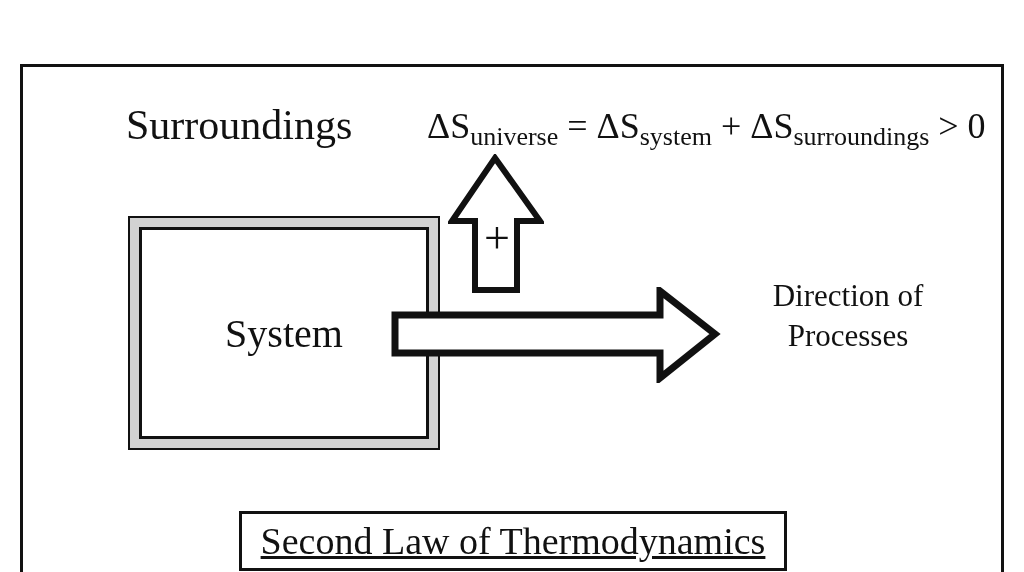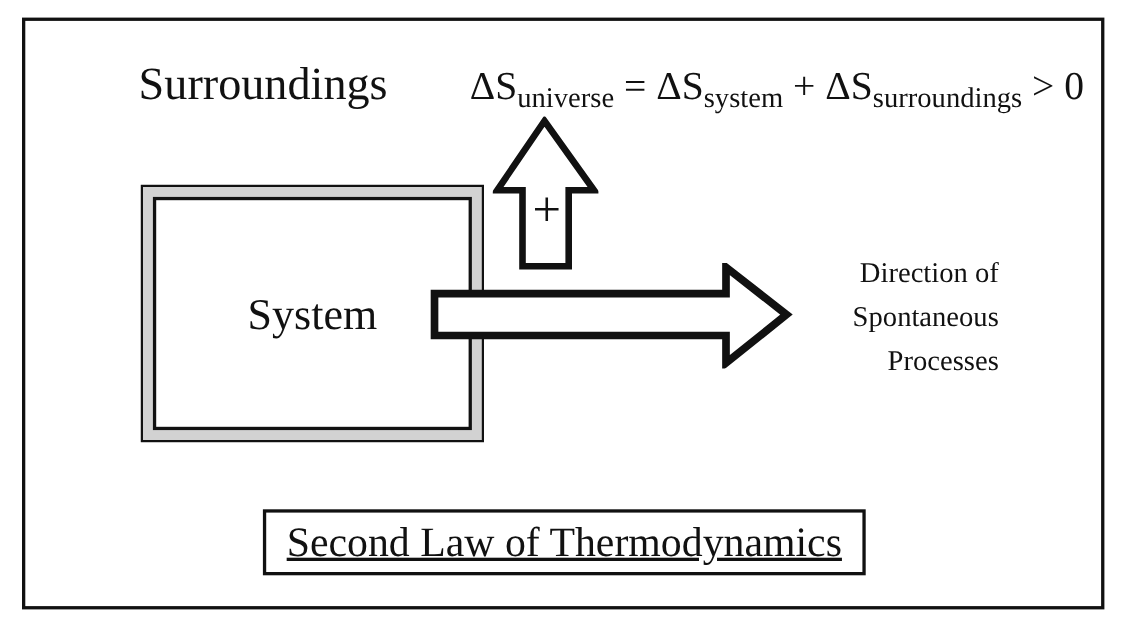--- a/index.html
+++ b/index.html
@@ -8,21 +8,21 @@
     --bg:#ffffff;
   }
   html,body{
     margin:0;padding:0;
     width:1024px;height:572px;
     background:var(--bg);
     font-family:"Liberation Serif","DejaVu Serif",serif;
     color:var(--ink);
     overflow:hidden;
   }
-  .stage{position:relative;width:1024px;height:409px;background:var(--bg);}
+  .stage{position:relative;width:1024px;height:409px;background:var(--bg);margin-top:48px;}
   .frame{
     position:absolute;left:20px;top:16px;width:984px;height:538px;
     border:3px solid var(--ink);box-sizing:border-box;background:var(--bg);
   }
   .surroundings{
     position:absolute;left:126px;top:52px;
     font-size:42px;line-height:1.2;white-space:nowrap;
   }
   .equation{
     position:absolute;left:427px;top:57px;
@@ -46,22 +46,22 @@
   }
   .system-label{font-size:40px;}
   .arrow-svg{position:absolute;z-index:2;}
   .up-arrow{left:448px;top:106px;}
   .right-arrow{left:391px;top:239px;}
   .plus-label{
     position:absolute;left:478px;top:166px;width:38px;height:48px;
     z-index:3;font-size:46px;line-height:48px;text-align:center;
   }
   .direction{
-    position:absolute;left:700px;top:228px;width:208px;
-    text-align:right;font-size:26px;line-height:40px;z-index:2;
+    position:absolute;left:744px;top:228px;width:208px;
+    text-align:center;font-size:31px;line-height:40px;z-index:2;
   }
   .caption-box{
     position:absolute;left:239px;top:463px;width:548px;height:60px;
     box-sizing:border-box;border:3px solid var(--ink);background:var(--bg);
     display:flex;align-items:center;justify-content:center;text-decoration:underline;
   }
   .caption-text{font-size:38px;white-space:nowrap;}
 </style>
 </head>
 <body>
@@ -87,21 +87,20 @@
   </svg>
 
   <div class="plus-label">+</div>
 
   <svg class="arrow-svg right-arrow" width="330" height="96" viewBox="0 0 330 96">
     <polygon points="4,28 269,28 269,4 324,47 269,91 269,66 4,66" fill="#ffffff" stroke="#111111" stroke-width="7" stroke-linejoin="miter"></polygon>
   </svg>
 
   <div class="direction">
     <div>Direction of</div>
-    <div>Spontaneous</div>
     <div>Processes</div>
   </div>
 
   <div class="caption-box">
     <span class="caption-text">Second Law of Thermodynamics</span>
   </div>
 
 </div>
 
 </body></html>

